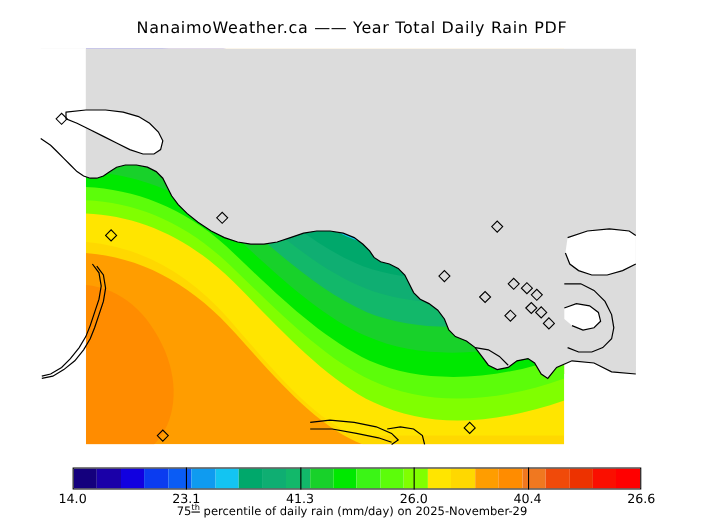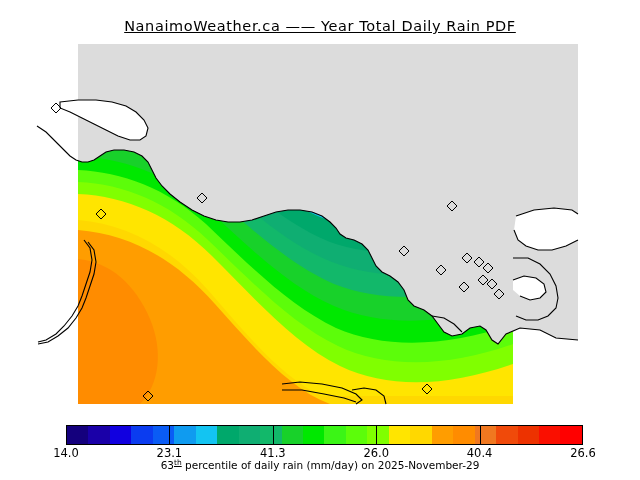--- a/index.html
+++ b/index.html
@@ -20,21 +20,20 @@
     position: absolute;
     left: 0;
     top: 18px;
     width: 640px;
     text-align: center;
     font-family: "DejaVu Sans", sans-serif;
     font-size: 14.5px;
     letter-spacing: 0.6px;
     color: #000000;
     white-space: nowrap;
-    text-decoration: underline;
   }
 
   
   #map-panel {
     position: absolute;
     left: 0px;
     top: 44px;
     width: 640px;
     height: 362px;
     background: #ffffff;
@@ -357,14 +356,14 @@
 <div id="colorbar-labels">
     <span class="cb-label" style="left: 66px;">14.0</span>
     <span class="cb-label" style="left: 169.4px;">23.1</span>
     <span class="cb-label" style="left: 272.8px;">41.3</span>
     <span class="cb-label" style="left: 376.2px;">26.0</span>
     <span class="cb-label" style="left: 479.6px;">40.4</span>
     <span class="cb-label" style="left: 583px;">26.6</span>
   </div>
 
 <div id="colorbar-caption">
-  <span>63</span><sup>th</sup><span> percentile of daily rain (mm/day) on 2025-November-29</span>
+  <span>75</span><sup>th</sup><span> percentile of daily rain (mm/day) on 2025-November-29</span>
 </div>
 
 </body></html>

